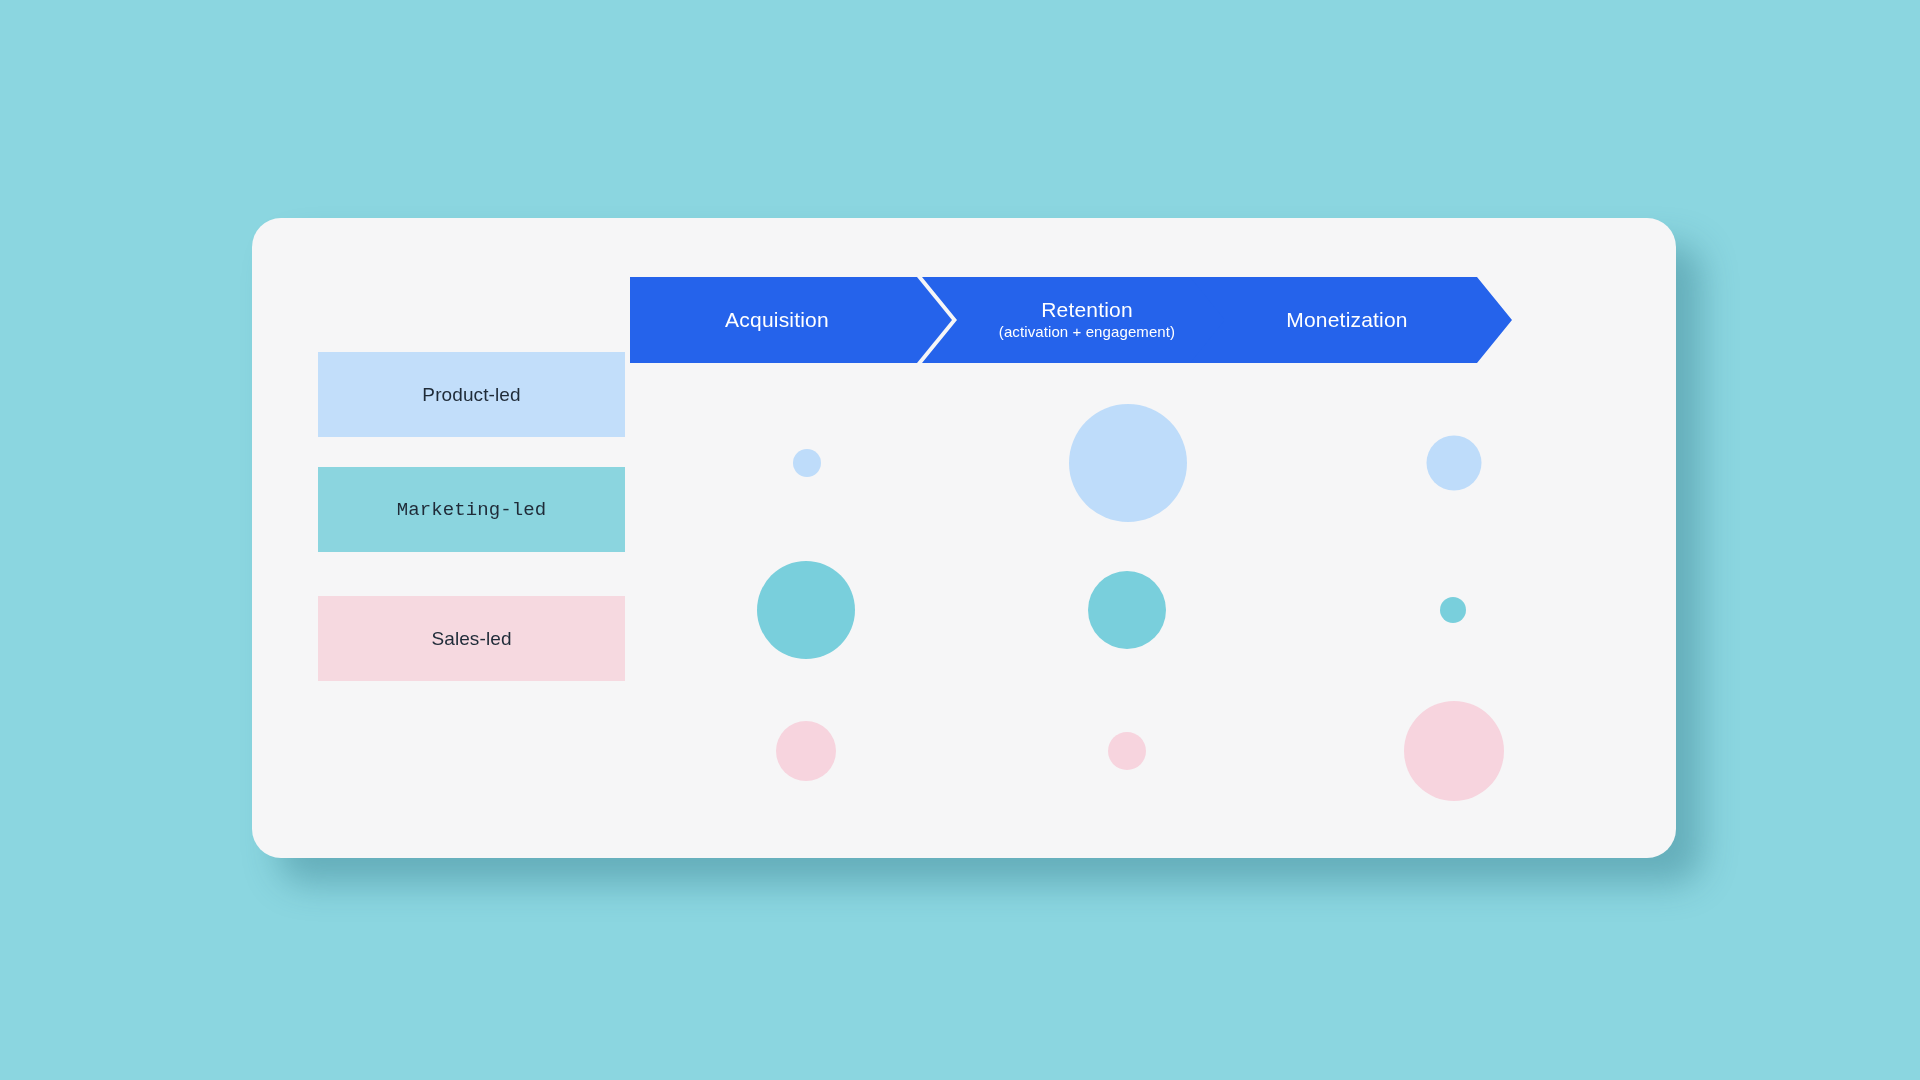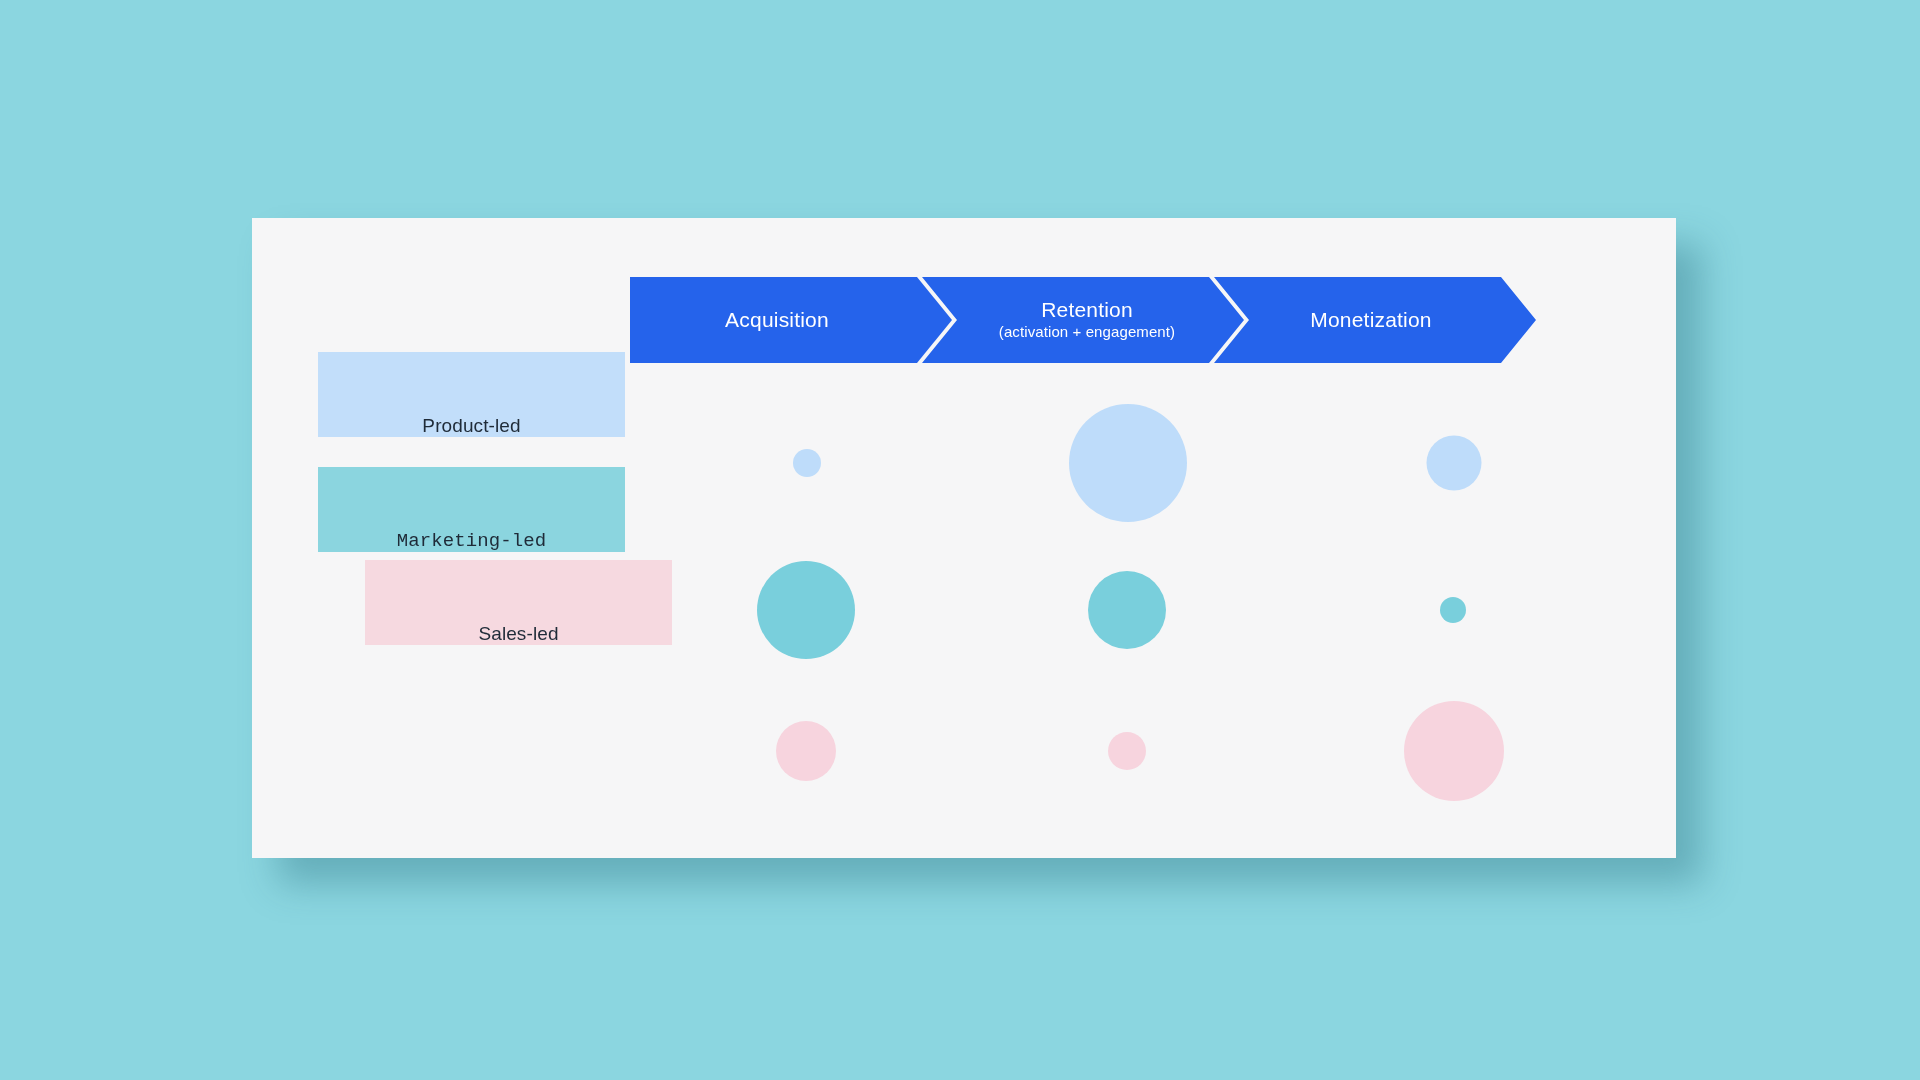--- a/index.html
+++ b/index.html
@@ -19,20 +19,21 @@
 
   
   #card {
     position: absolute;
     left: 252px;
     top: 218px;
     width: 1424px;
     height: 640px;
     background: #F6F6F7;
     box-shadow: 26px 26px 34px rgba(40, 110, 125, 0.38);
+    border-radius: 29px;
   }
 
   
   #funnel {
     position: absolute;
     left: 378px;          
     top: 59px;            
     width: 990px;
     height: 86px;
   }
@@ -79,42 +80,42 @@
   
   #chev-1 {
     left: 292px;
     width: 322px;
     clip-path: polygon(0 0, 287px 0, 322px 50%, 287px 100%, 0 100%, 35px 50%);
   }
   #chev-1 .chev-label { transform: translateX(4px); }
 
   
   #chev-2 {
-    left: 584px;
+    left: 560px;
     width: 322px;
     clip-path: polygon(0 0, 287px 0, 322px 50%, 287px 100%, 0 100%, 35px 50%);
   }
   #chev-2 .chev-label { transform: translateX(-4px); }
 
   
   .row-label {
     position: absolute;
     left: 66px;           
     width: 307px;
     height: 85px;
     display: flex;
-    align-items: flex-end;
+    align-items: center;
     justify-content: center;
     font-size: 19px;
     color: #1F2B38;
     letter-spacing: 0.1px;
   }
   #row-label-0 { top: 134px; background: #C2DEFA; }  
   #row-label-1 { top: 249px; background: #8BD5DF; }  
-  #row-label-2 { top: 342px; background: #F6D9E0; margin-left: 47px; }  
+  #row-label-2 { top: 378px; background: #F6D9E0; }  
 
   
   .bubble {
     position: absolute;
     border-radius: 50%;
     transform: translate(-50%, -50%);
   }
 </style>
 </head>
 <body style="background: rgb(139, 214, 224);">

